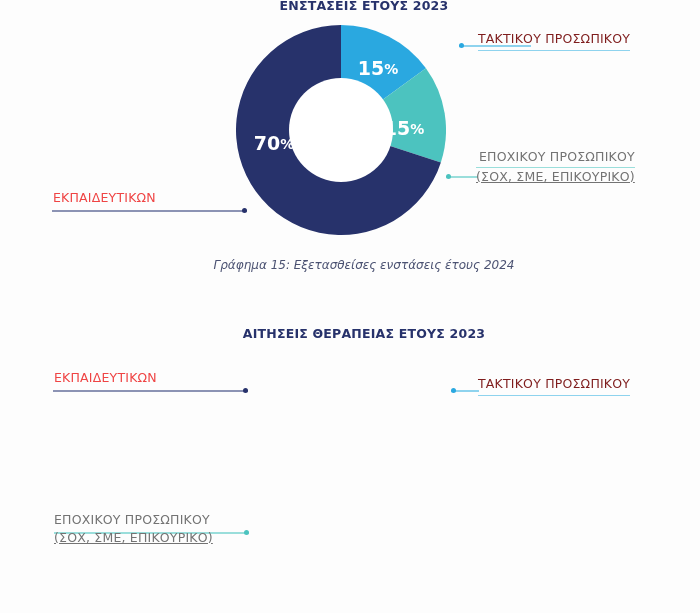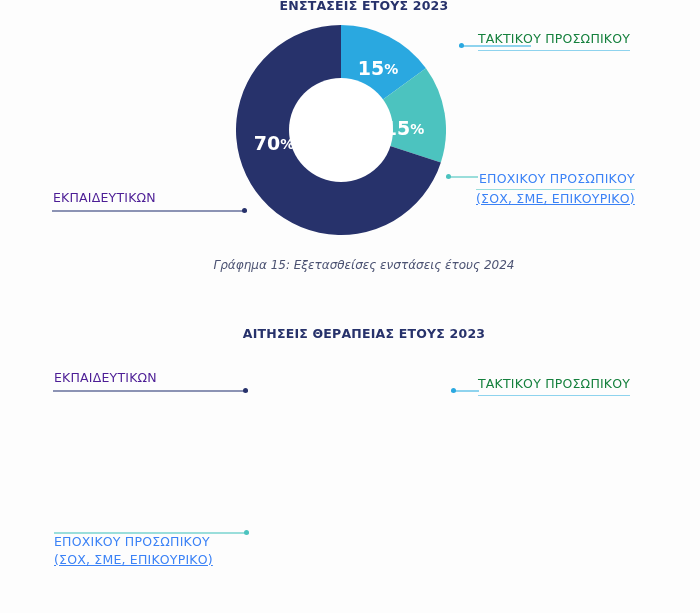--- a/index.html
+++ b/index.html
@@ -57,23 +57,23 @@
     position: absolute;
     font-size: 12.5px;
     font-weight: normal;
     letter-spacing: 0.2px;
     white-space: nowrap;
     line-height: 1.45;
   }
   .callout .cl-line1 { display: block; }
   .callout .cl-line2 { display: block; text-decoration: underline; }
 
-  .c-blue { color: #15803d; }
-  .c-teal { color: #3b82f6; margin-top: 22px; }
-  .c-navy { color: #4c1d95; }
+  .c-blue { color: #7f1d1d; }
+  .c-teal { color: #737373; }
+  .c-navy { color: #ef4444; }
 
   .leader {
     position: absolute;
     height: 2px;
   }
   .leader .bar {
     position: absolute;
     left: 0; top: 0;
     height: 1.6px;
     width: 100%;

